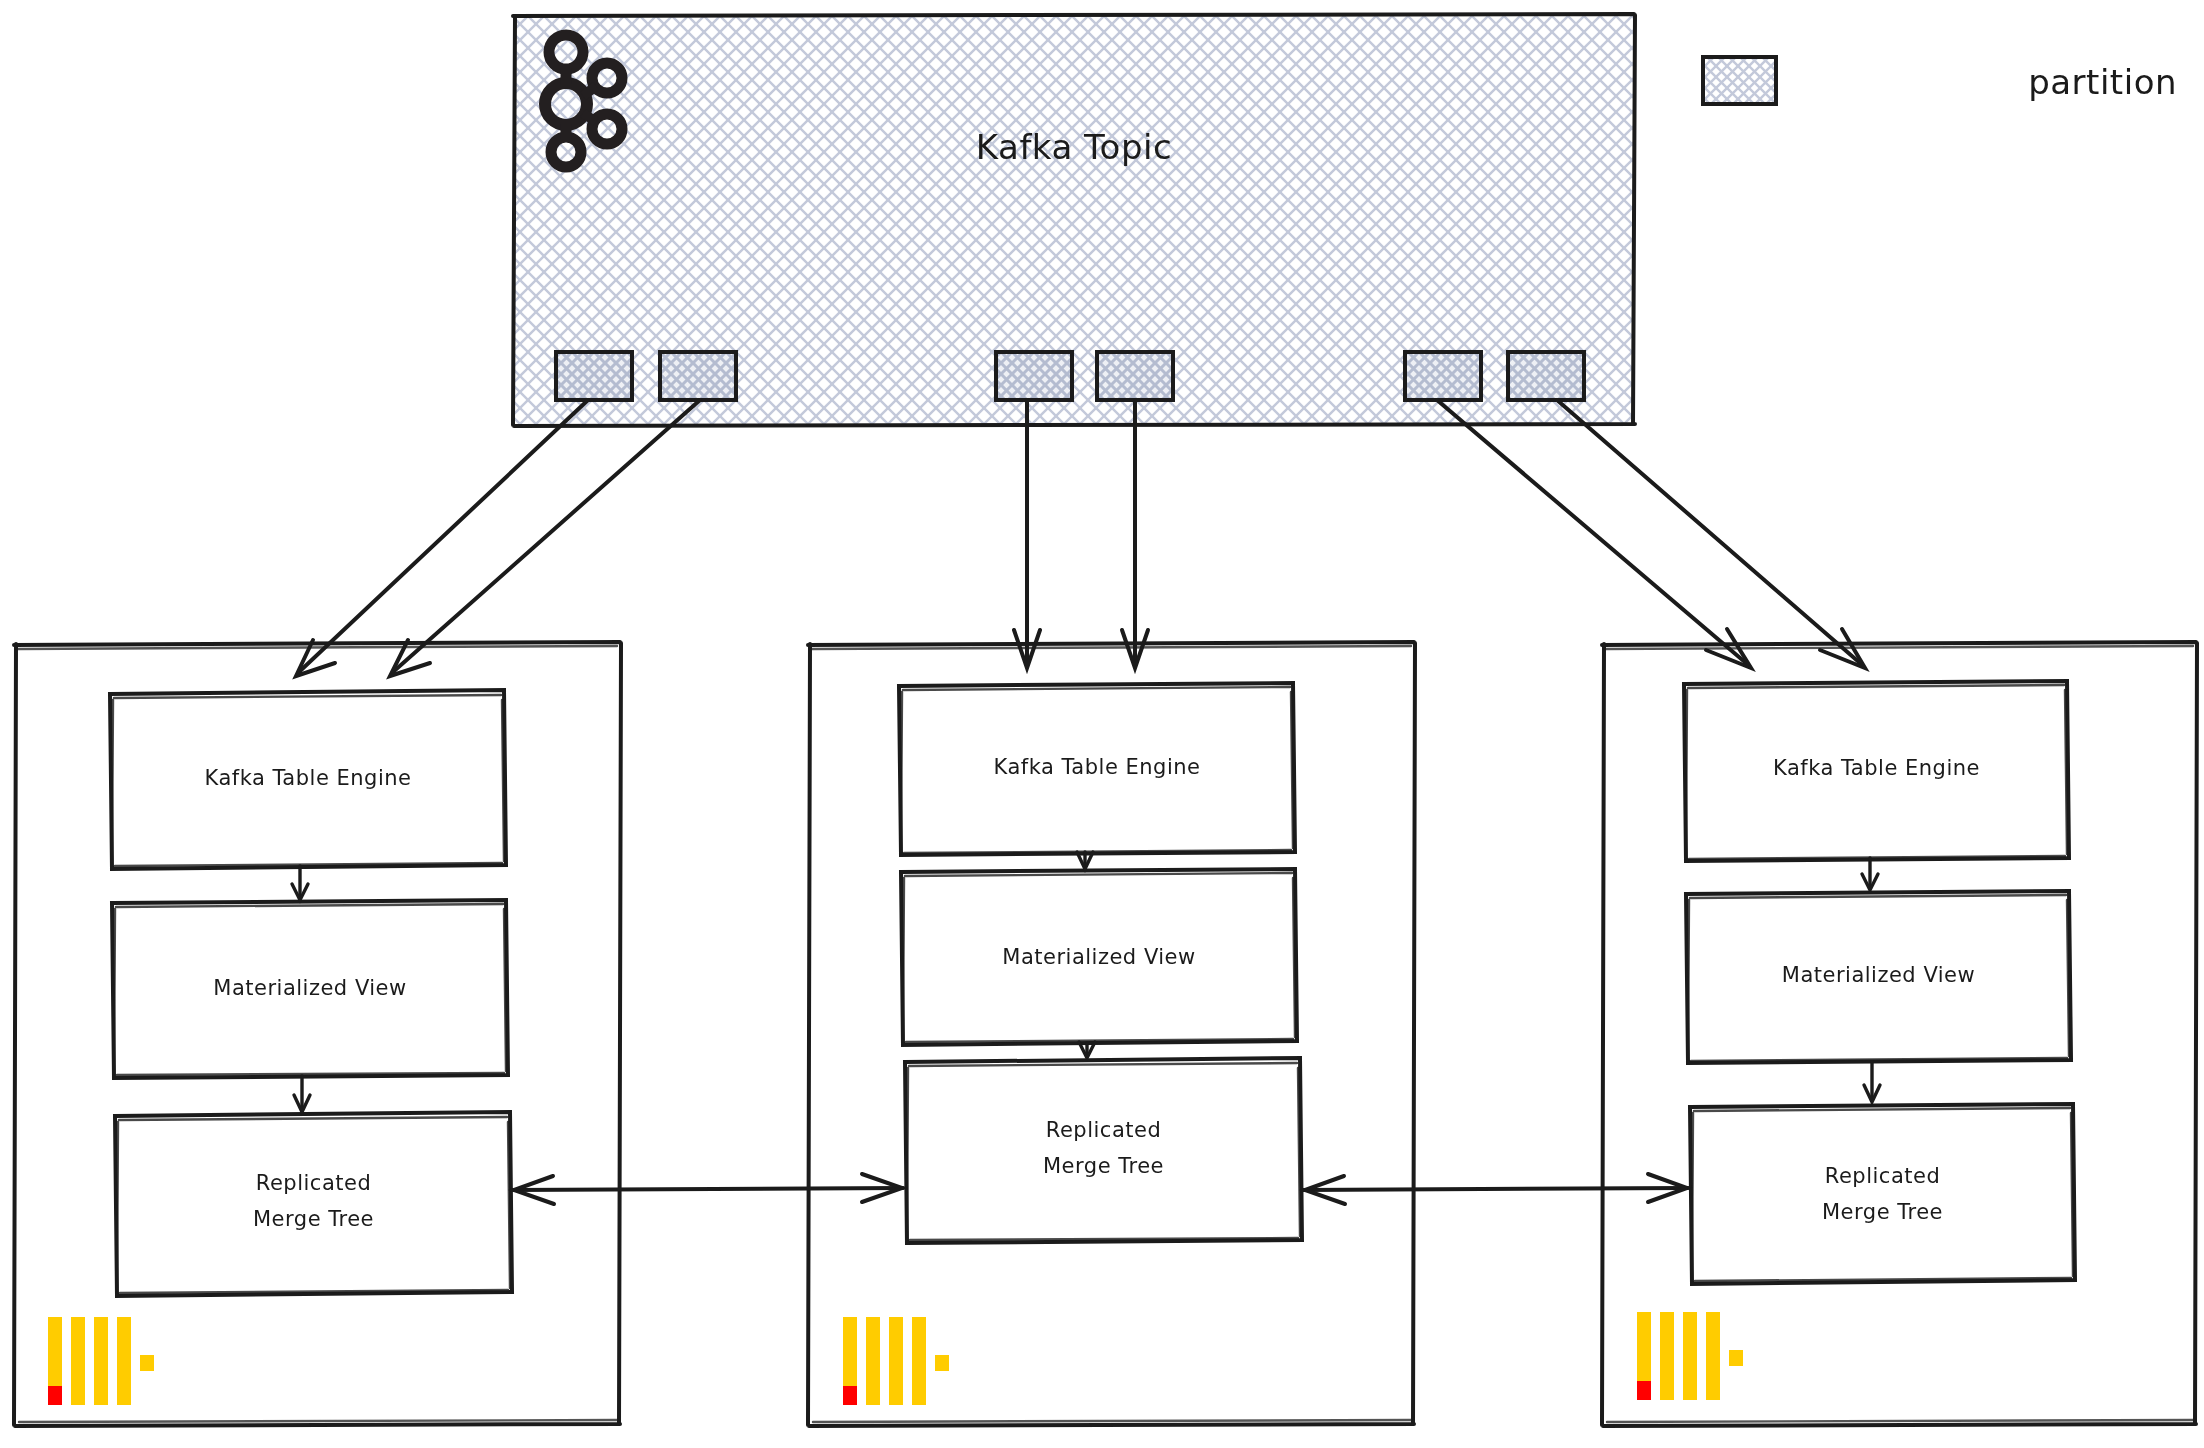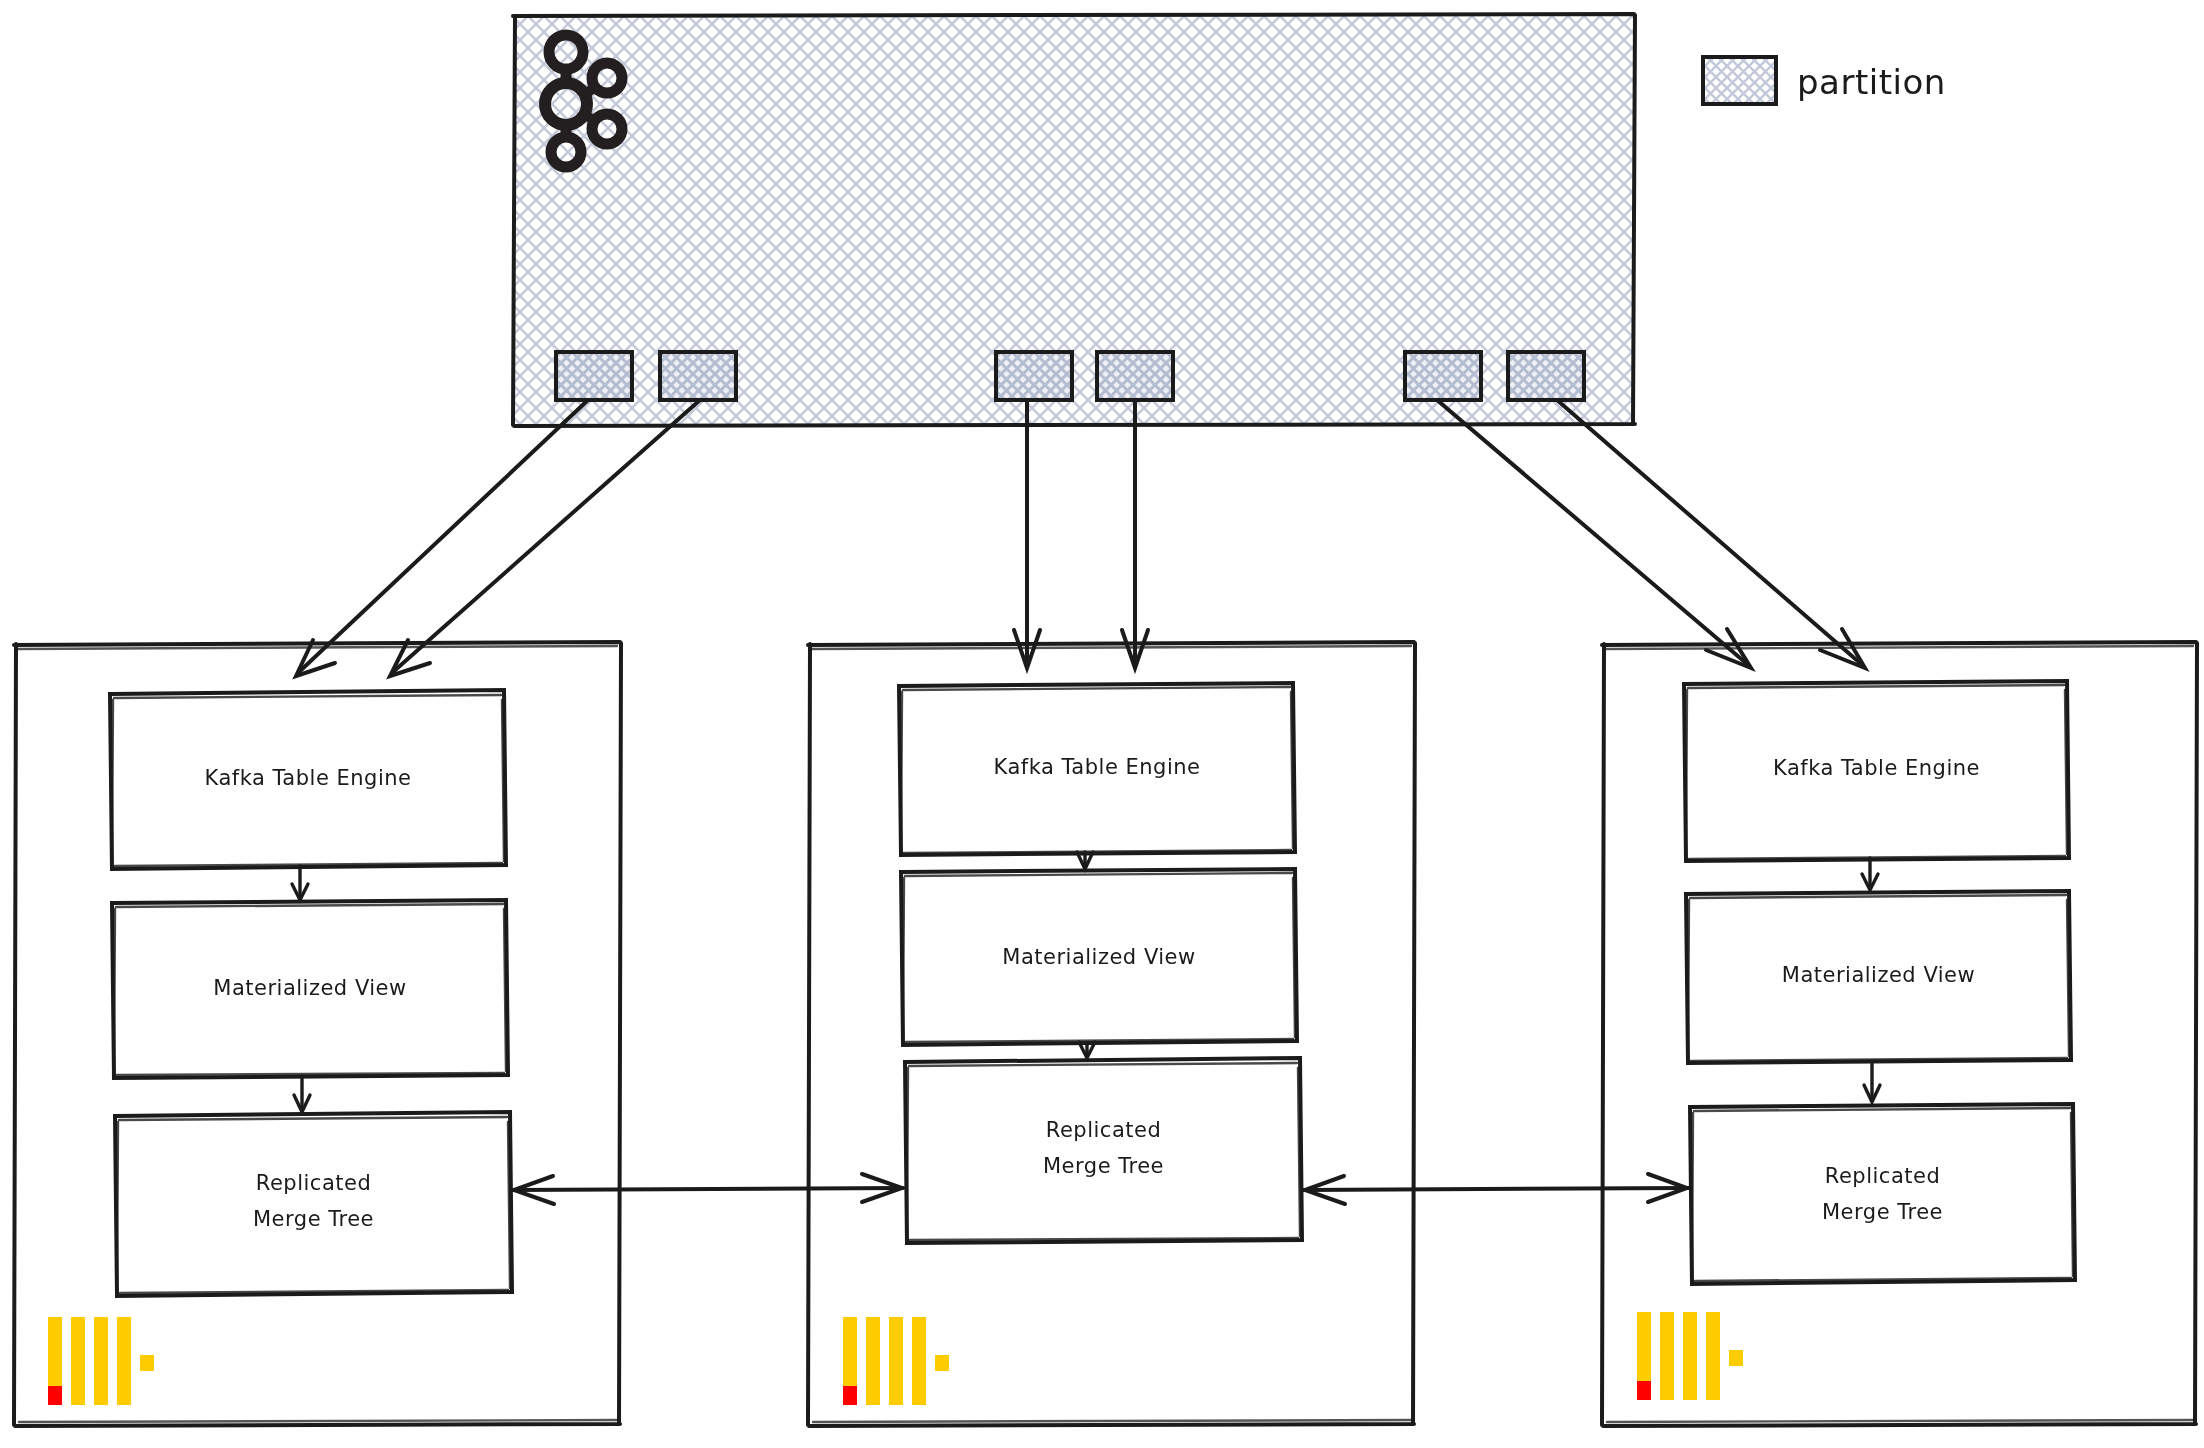--- a/index.html
+++ b/index.html
@@ -35,21 +35,21 @@
     letter-spacing: 0.5px;
   }
   .topic-title {
     font-size: 34px;
   }
   .box-title {
     font-size: 21px;
   }
   .legend-title {
     font-size: 34px;
-    text-align: left;
+    text-align: right;
   }
 </style>
 </head>
 <body>
 
 <div id="canvas">
 
   <svg class="layer" viewBox="0 0 2204 1448" xmlns="http://www.w3.org/2000/svg">
     <defs>
       <pattern id="crosshatchBG" width="16" height="16" patternUnits="userSpaceOnUse">
@@ -243,20 +243,21 @@
     <g>
       <rect x="1637" y="1312" width="14" height="88" fill="#ffcc00"></rect>
       <rect x="1637" y="1381" width="14" height="19" fill="#ff0000"></rect>
       <rect x="1660" y="1312" width="14" height="88" fill="#ffcc00"></rect>
       <rect x="1683" y="1312" width="14" height="88" fill="#ffcc00"></rect>
       <rect x="1706" y="1312" width="14" height="88" fill="#ffcc00"></rect>
       <rect x="1729" y="1350" width="14" height="16" fill="#ffcc00"></rect>
     </g>
   </svg>
 
+  <div class="lbl topic-title" style="left:513px; top:125px; width:1122px;">Kafka Topic</div>
 
   <div class="lbl legend-title" style="left:1797px; top:60px; width:380px;">partition</div>
 
   <div class="lbl box-title" style="left:110px; top:765px; width:396px;">Kafka Table Engine</div>
   <div class="lbl box-title" style="left:112px; top:975px; width:396px;">Materialized View</div>
   <div class="lbl box-title" style="left:115px; top:1170px; width:397px;">Replicated</div>
   <div class="lbl box-title" style="left:115px; top:1206px; width:397px;">Merge Tree</div>
 
   <div class="lbl box-title" style="left:899px; top:754px; width:396px;">Kafka Table Engine</div>
   <div class="lbl box-title" style="left:901px; top:944px; width:396px;">Materialized View</div>

